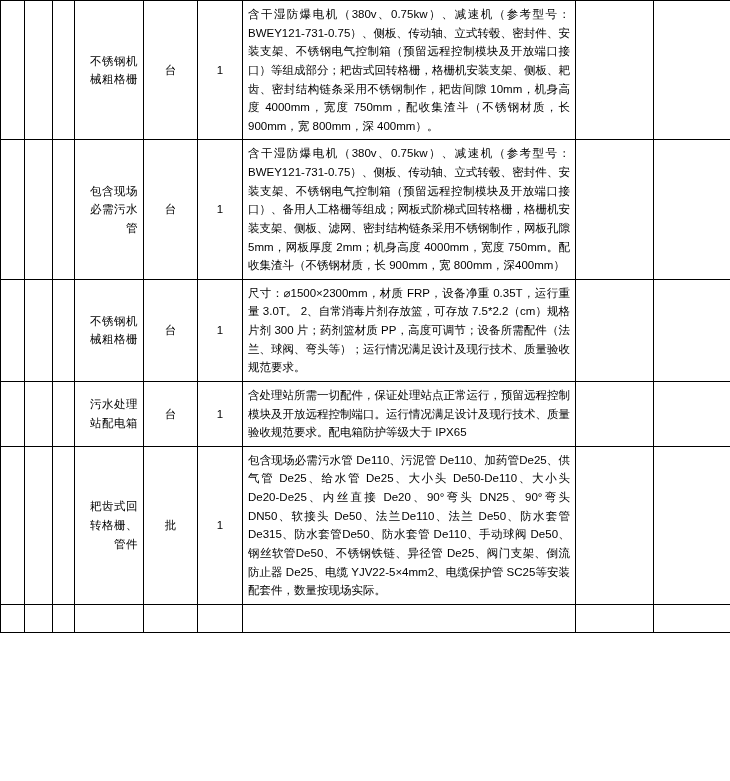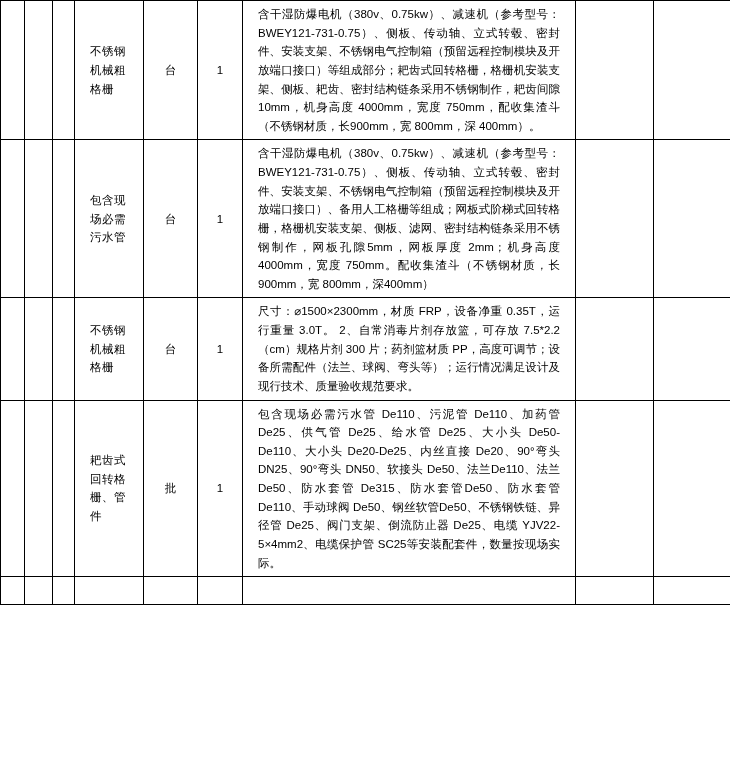--- a/index.html
+++ b/index.html
@@ -24,42 +24,42 @@
     border-collapse: collapse;
     table-layout: fixed;
     width: 730px;
     margin: 0;
     border-top: 1px solid #000;
   }
   table.spec td {
     border-right: 1px solid #000;
     border-bottom: 1px solid #000;
     vertical-align: middle;
-    padding: 4px 15px;
+    padding: 4px 5px;
     font-size: 11.5px;
     line-height: 1.62;
     box-sizing: border-box;
     margin-left: 13px;
   }
   table.spec td.first {
     border-left: 1px solid #000;
   }
   
   col.c0 { width: 24px; }
   col.c1 { width: 28px; }
   col.c2 { width: 22px; }
   col.c3 { width: 69px; }
   col.c4 { width: 54px; }
   col.c5 { width: 45px; }
   col.c6 { width: 333px; }
   col.c7 { width: 78px; }
   col.c8 { width: 77px; }
 
   .cell-name {
-    text-align: left;
+    text-align: right;
     letter-spacing: 0.5px;
     line-height: 1.72;
   }
   .cell-unit, .cell-qty {
     text-align: center;
   }
   .cell-desc {
     text-align: justify;
     text-justify: inter-ideograph;
     line-height: 1.72;
@@ -120,20 +120,31 @@
         <td class="cell-qty">1</td>
         <td class="cell-desc">尺寸：⌀1500×2300mm，材质 FRP，设备净重 0.35T，运行重量 3.0T。
 2、自常消毒片剂存放篮，可存放 7.5*2.2（cm）规格片剂 300 片；药剂篮材质 PP，高度可调节；设备所需配件（法兰、球阀、弯头等）；运行情况满足设计及现行技术、质量验收规范要求。</td>
         <td class="cell-blank"></td>
         <td class="cell-blank"></td>
       </tr>
       <tr>
         <td class="first cell-blank"></td>
         <td class="cell-blank"></td>
         <td class="cell-blank"></td>
+        <td class="cell-name">污水处理站配电箱</td>
+        <td class="cell-unit">台</td>
+        <td class="cell-qty">1</td>
+        <td class="cell-desc">含处理站所需一切配件，保证处理站点正常运行，预留远程控制模块及开放远程控制端口。运行情况满足设计及现行技术、质量验收规范要求。配电箱防护等级大于 IPX65</td>
+        <td class="cell-blank"></td>
+        <td class="cell-blank"></td>
+      </tr>
+      <tr>
+        <td class="first cell-blank"></td>
+        <td class="cell-blank"></td>
+        <td class="cell-blank"></td>
         <td class="cell-name">耙齿式回转格栅、管件</td>
         <td class="cell-unit">批</td>
         <td class="cell-qty">1</td>
         <td class="cell-desc">包含现场必需污水管 De110、污泥管 De110、加药管De25、供气管 De25、给水管 De25、大小头 De50-De110、大小头 De20-De25、内丝直接 De20、90°弯头 DN25、90°弯头 DN50、软接头 De50、法兰De110、法兰 De50、防水套管 De315、防水套管De50、防水套管 De110、手动球阀 De50、钢丝软管De50、不锈钢铁链、异径管 De25、阀门支架、倒流防止器 De25、电缆 YJV22-5×4mm2、电缆保护管 SC25等安装配套件，数量按现场实际。</td>
         <td class="cell-blank"></td>
         <td class="cell-blank"></td>
       </tr>
       <tr class="tail-row">
         <td class="first cell-blank"></td>
         <td class="cell-blank"></td>

